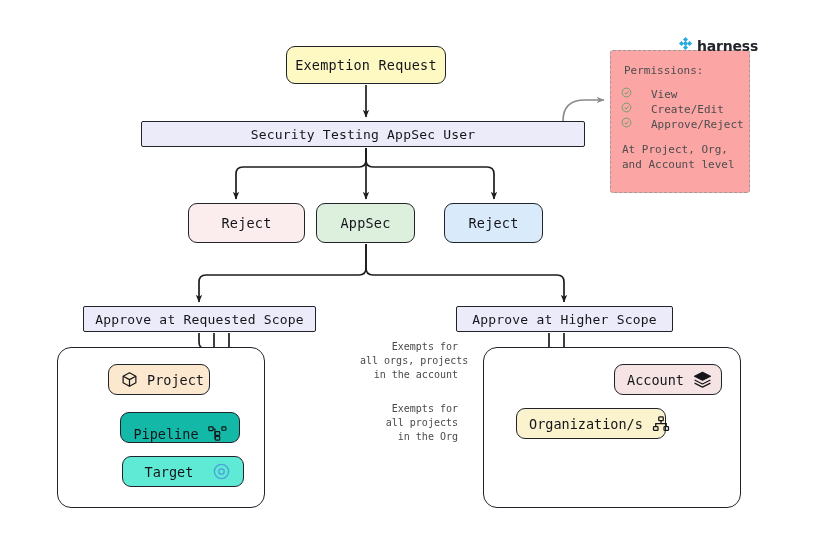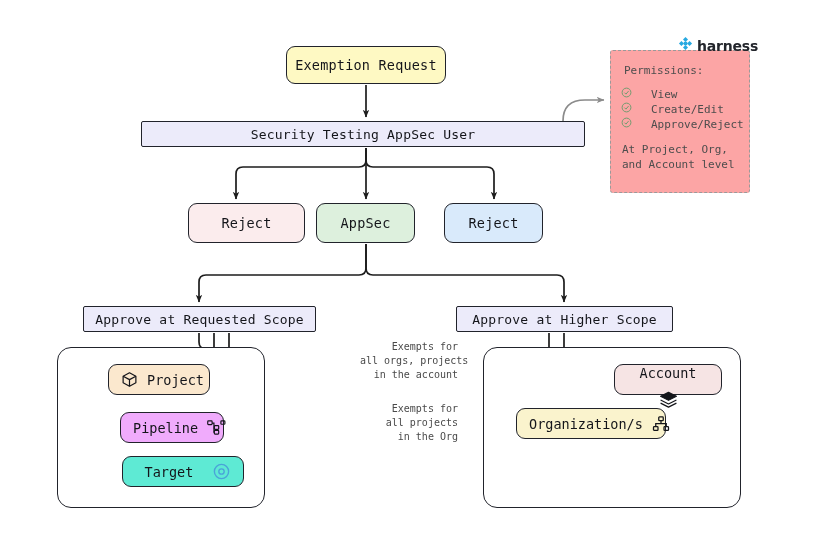--- a/index.html
+++ b/index.html
@@ -23,23 +23,23 @@
   #n-scope-high{left:456px;top:306px;width:217px;height:26px;background:#ecebfa;font-size:13px;}
 
   .container{position:absolute;border:1.3px solid #21232b;border-radius:14px;background:#fff;}
   #sub-left{left:57px;top:347px;width:206px;height:159px;}
   #sub-right{left:483px;top:347px;width:256px;height:159px;}
 
   .leaf{position:absolute;box-sizing:border-box;display:flex;align-items:center;
         gap:9px;padding:0 12px;border:1.3px solid #21232b;border-radius:9px;
         font-size:13.5px;height:31px;color:#14151a;}
   #n-project{left:80px;top:364px;width:102px;background:#fbe8ce;margin-left:28px;}
-  #n-pipeline{left:120px;top:412px;width:104px;background:#f0abfc;}
+  #n-pipeline{left:120px;top:412px;width:120px;background:#14b8a6;align-items:flex-end;}
   #n-target{left:122px;top:456px;width:122px;background:#5eead4;}
-  #n-account{left:614px;top:364px;width:108px;background:#f6e4e4;flex-direction:column;}
+  #n-account{left:614px;top:364px;width:108px;background:#f6e4e4;}
   #n-org{left:516px;top:408px;width:150px;background:#faf3cd;}
   #n-projects{left:494px;top:455px;width:104px;background:#fbe8d6;}
 
   .leaf .ic{flex:0 0 auto;display:inline-flex;align-items:center;}
   .leaf .lbl{flex:1 1 auto;text-align:center;}
 
   #perm-panel{position:absolute;left:610px;top:50px;width:140px;height:143px;
     border:1.6px dashed #9a9a9a;border-radius:3px;background:#fca5a5;
     padding:10px 9px;box-sizing:border-box;color:#4d4d4d;font-size:11px;line-height:15px;}
   #perm-panel .ttl{margin:2px 0 9px 4px;}

